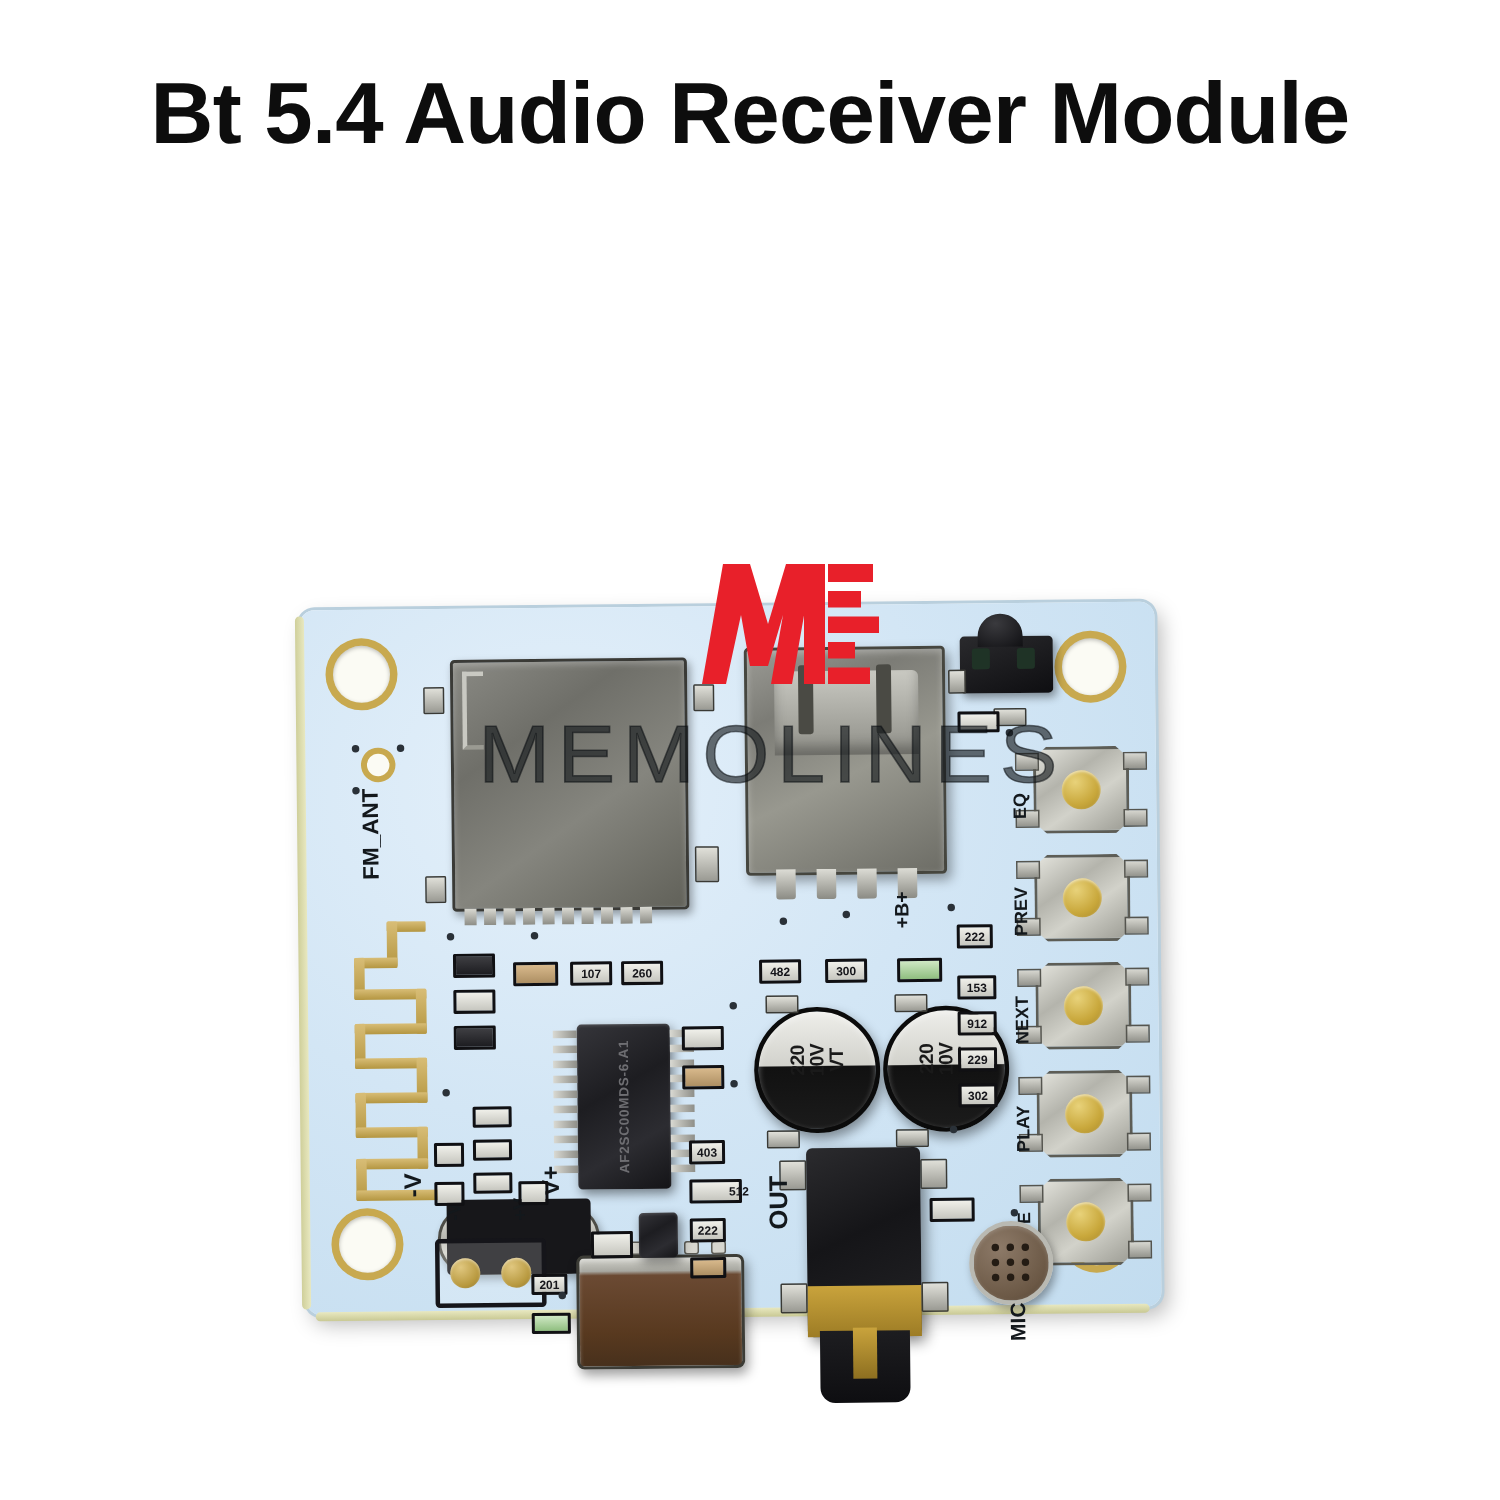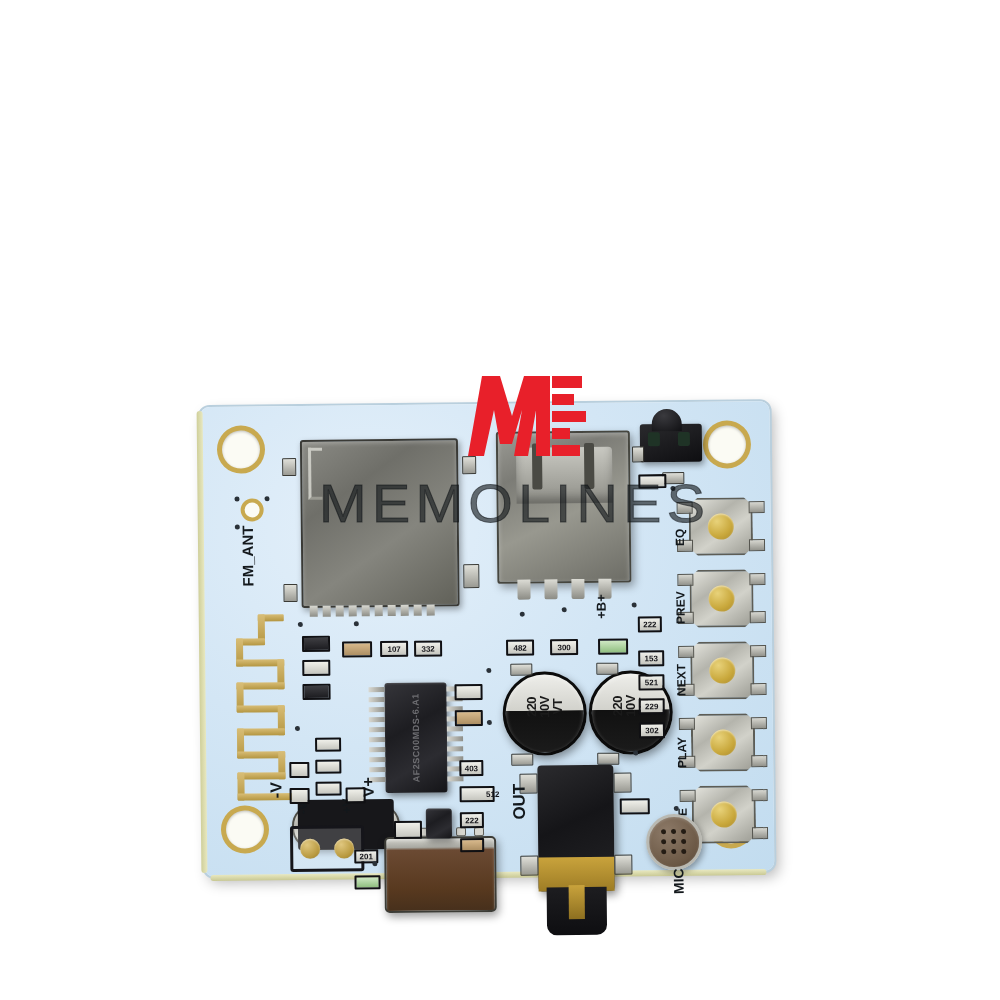--- a/index.html
+++ b/index.html
@@ -267,20 +267,21 @@
   .wm-logo {
     position:absolute; left:466px; top:372px;
     width:118px; height:86px; pointer-events:none;
   }
 </style>
 </head>
 <body>
 
 <div class="page">
 
+  <div class="headline">Bt 5.4 Audio Receiver Module</div>
 
   <div class="board-stage">
 
     <div class="pcb">
       <div class="pcb-edge"></div>
       <div class="pcb-edge-bottom"></div>
 
       <div class="part hole" style="left:22px;top:24px;width:38px;height:38px;"></div>
       <div class="part hole" style="left:508px;top:24px;width:38px;height:38px;"></div>
       <div class="part hole" style="left:22px;top:404px;width:38px;height:38px;"></div>
@@ -503,35 +504,35 @@
       </div>
       <div class="silk" style="left:466px;top:492px;font-size:14px;transform:rotate(-90deg);transform-origin:left top;">MIC</div>
 
       <div class="smd" style="left:436px;top:214px;width:24px;height:16px;">
         <span>222</span>
         </div>
       <div class="smd" style="left:436px;top:248px;width:26px;height:16px;">
         <span>153</span>
         </div>
       <div class="smd" style="left:436px;top:272px;width:26px;height:16px;">
-        <span>521</span>
+        <span>912</span>
         </div>
       <div class="smd" style="left:436px;top:296px;width:26px;height:16px;">
         <span>229</span>
         </div>
       <div class="smd" style="left:436px;top:320px;width:26px;height:16px;">
         <span>302</span>
         </div>
 
       <div class="smd tan" style="left:140px;top:236px;width:30px;height:16px;"></div>
       <div class="smd" style="left:178px;top:236px;width:28px;height:16px;">
         <span>107</span>
         </div>
       <div class="smd" style="left:212px;top:236px;width:28px;height:16px;">
-        <span>332</span>
+        <span>260</span>
         </div>
       <div class="smd" style="left:304px;top:236px;width:28px;height:16px;">
         <span>482</span>
         </div>
       <div class="smd" style="left:348px;top:236px;width:28px;height:16px;">
         <span>300</span>
         </div>
 
       <div class="smd" style="left:256px;top:356px;width:24px;height:16px;">
         <span>403</span>

